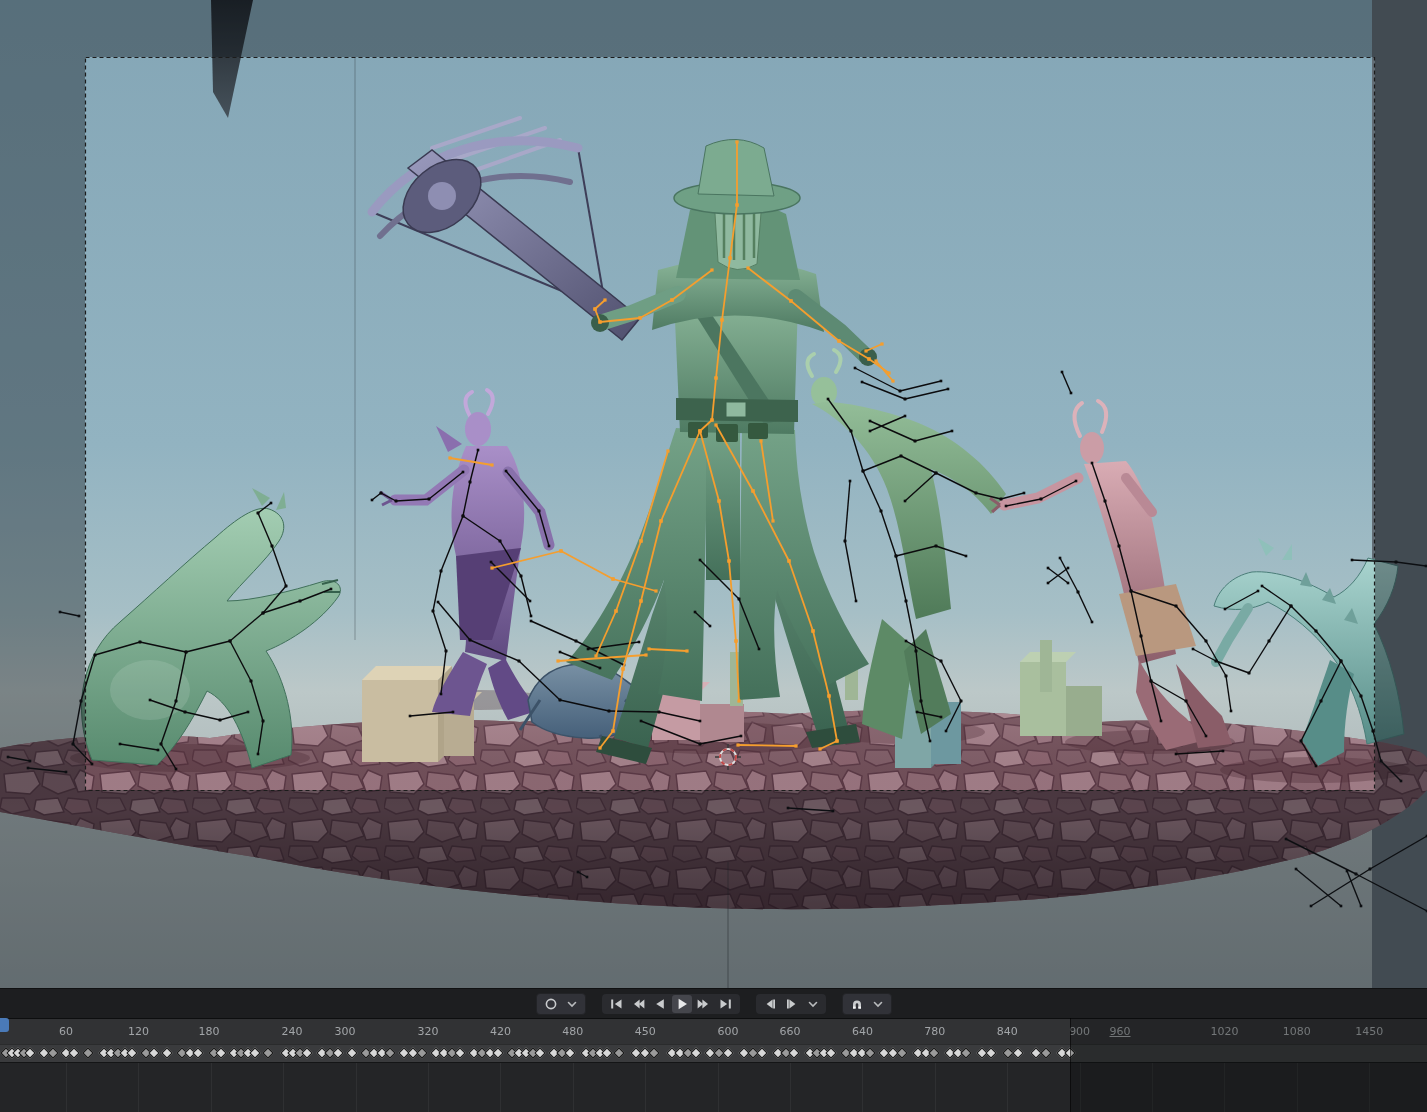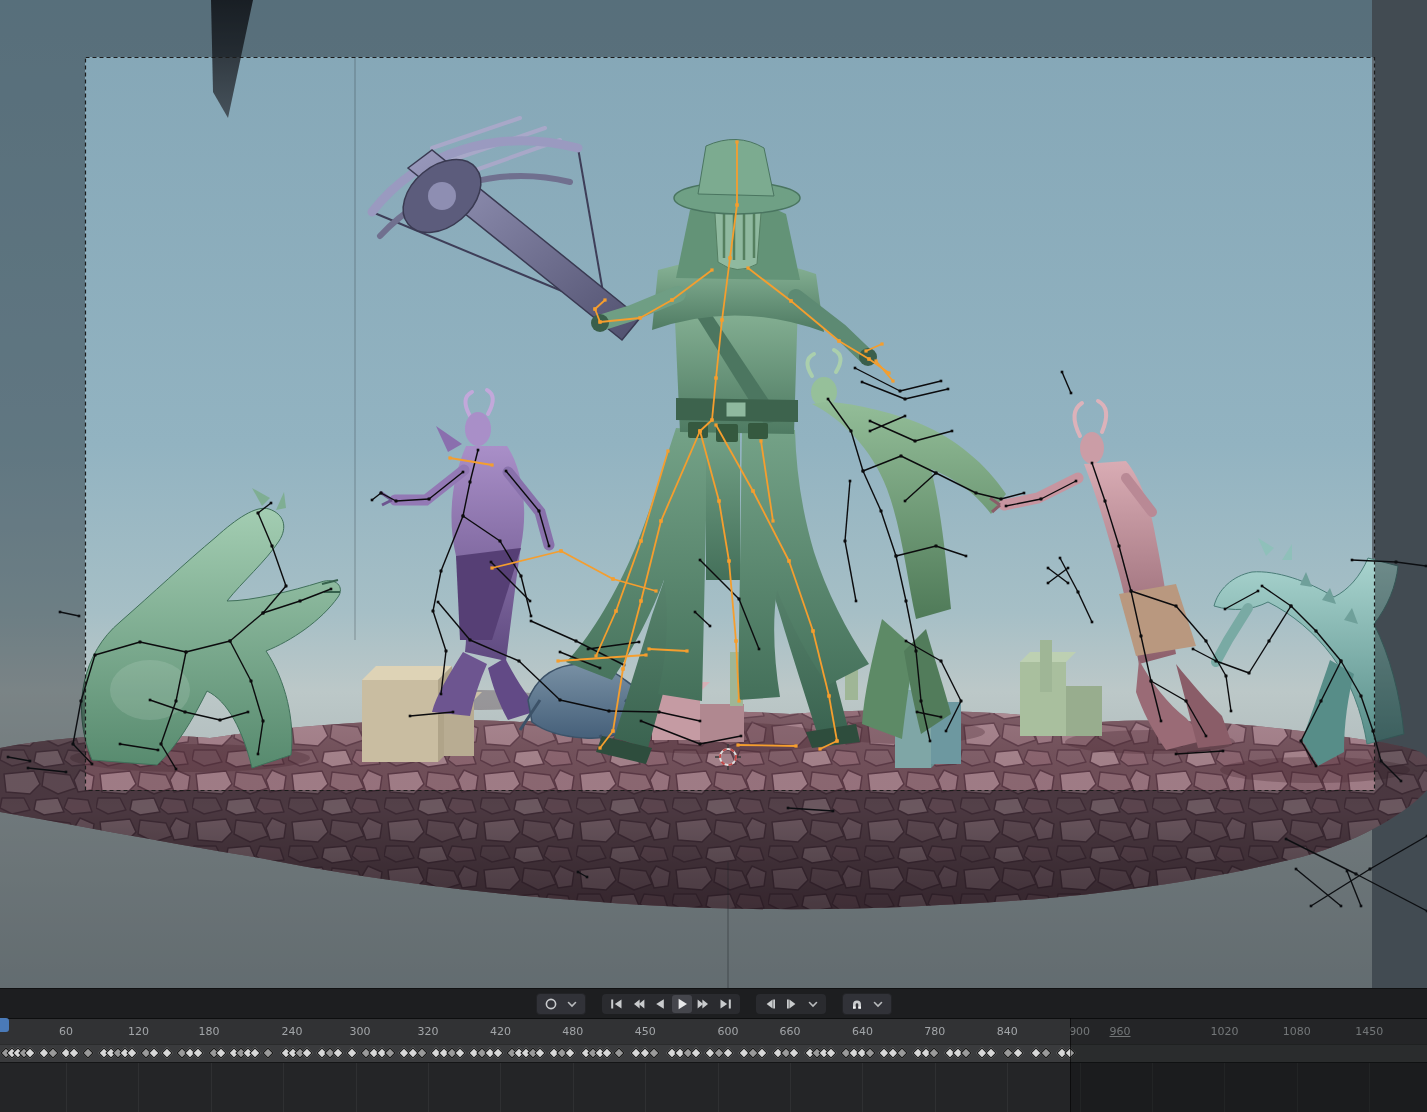--- a/index.html
+++ b/index.html
@@ -892,21 +892,21 @@
       </button>
     </div>
   </div>
 </div>
 
 <div class="ruler" id="ruler-labels">
     <span class="frame-label" style="left: 66.002px;">60</span>
     <span class="frame-label" style="left: 138.404px;">120</span>
     <span class="frame-label" style="left: 209px;">180</span>
     <span class="frame-label" style="left: 292px;">240</span>
-    <span class="frame-label" style="left: 360px;">300</span>
+    <span class="frame-label" style="left: 345px;">300</span>
     <span class="frame-label" style="left: 428.012px;">320</span>
     <span class="frame-label" style="left: 500.414px;">420</span>
     <span class="frame-label" style="left: 572.816px;">480</span>
     <span class="frame-label" style="left: 645.218px;">450</span>
     <span class="frame-label" style="left: 728px;">600</span>
     <span class="frame-label" style="left: 790.022px;">660</span>
     <span class="frame-label" style="left: 862.424px;">640</span>
     <span class="frame-label" style="left: 934.826px;">780</span>
     <span class="frame-label" style="left: 1007.23px;">840</span>
     <span class="frame-label" style="left: 1079.63px;">900</span>

